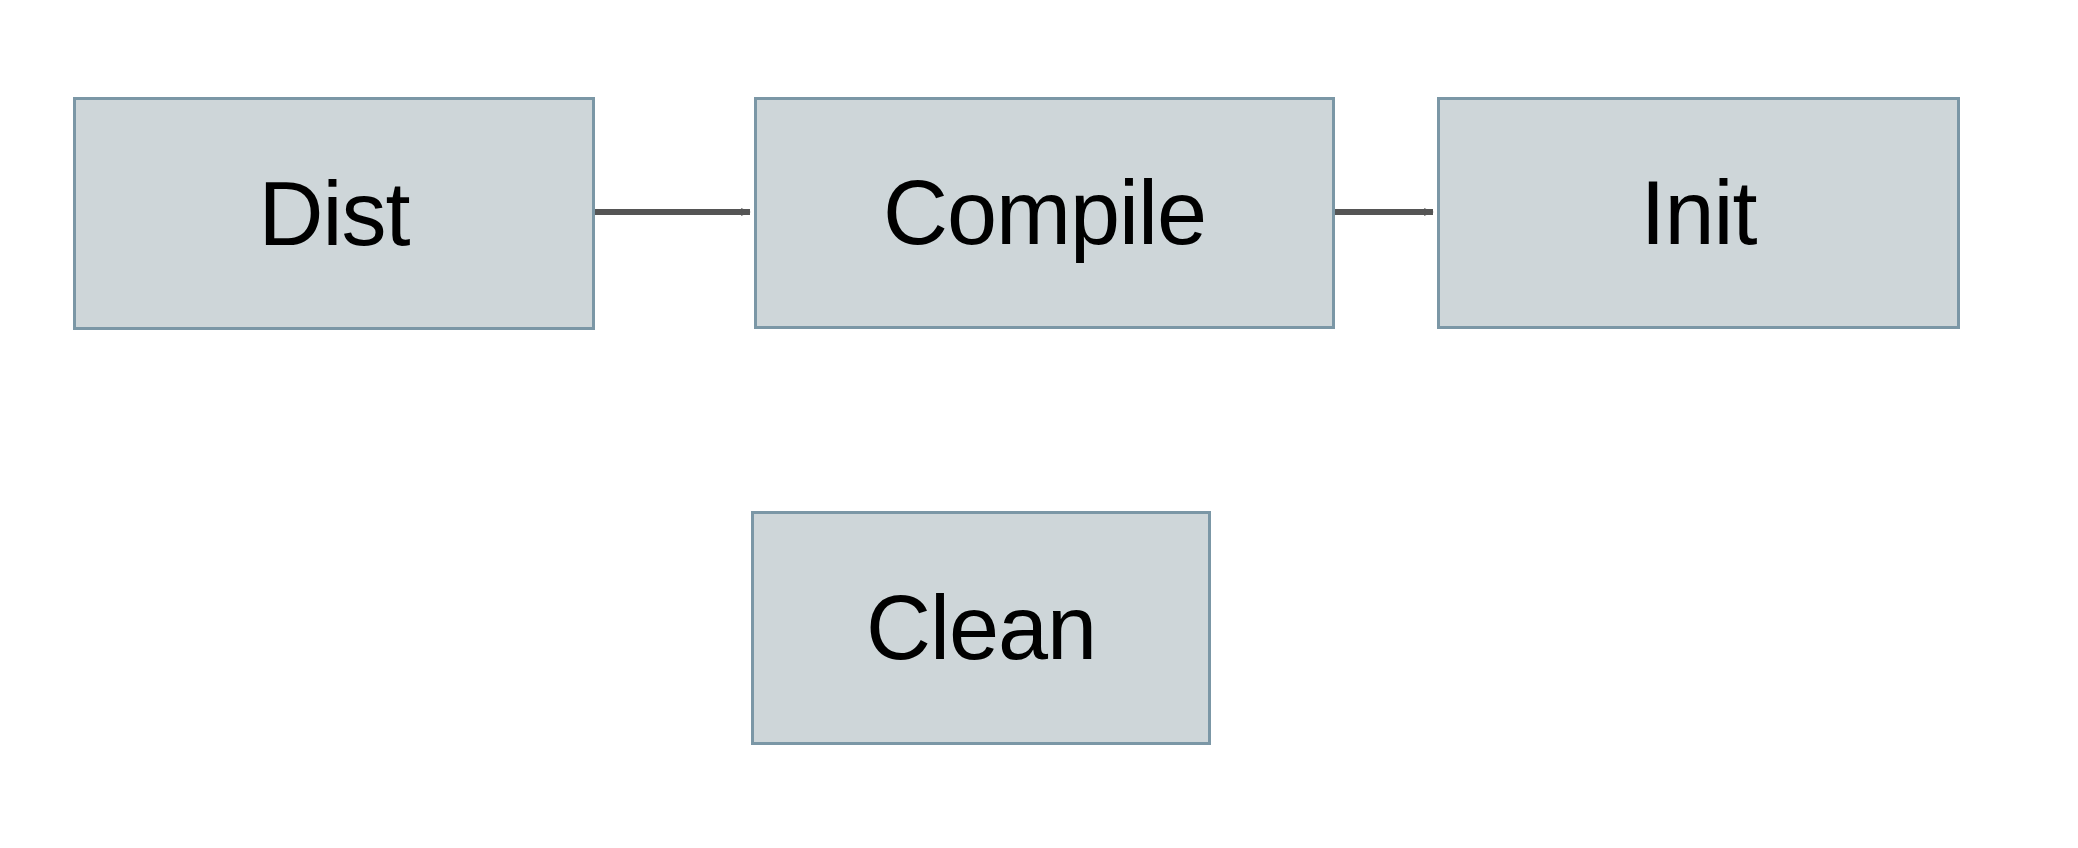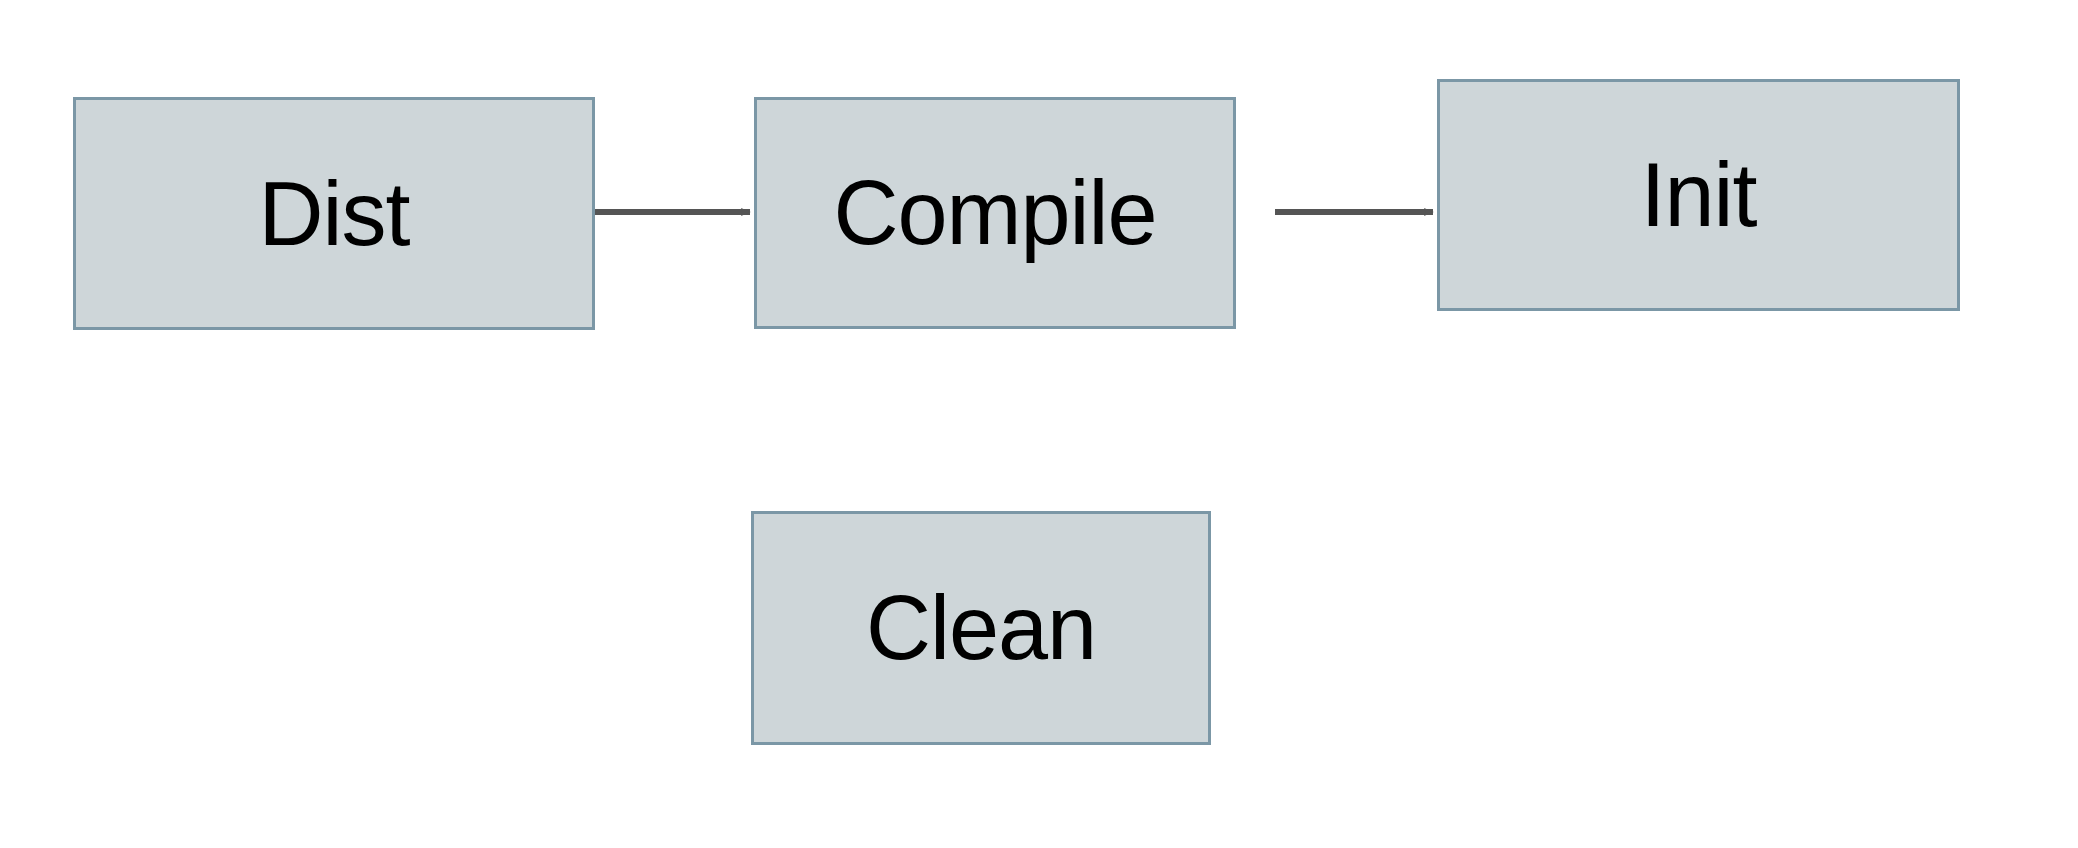--- a/index.html
+++ b/index.html
@@ -40,22 +40,22 @@
   .edge-layer {
     position: absolute;
     left: 0;
     top: 0;
     width: 2078px;
     height: 848px;
     pointer-events: none;
   }
   
   #node-dist    { left: 73px;   top: 97px;  width: 522px; height: 233px; }
-  #node-compile { left: 754px;  top: 97px;  width: 482px; height: 232px; }
-  #node-init    { left: 1437px; top: 79px;  width: 523px; height: 232px; }
+  #node-compile { left: 754px;  top: 97px;  width: 581px; height: 232px; }
+  #node-init    { left: 1437px; top: 97px;  width: 523px; height: 232px; }
   #node-clean   { left: 751px;  top: 511px; width: 460px; height: 234px; }
 </style>
 </head>
 <body>
 
 <div id="canvas">
 
   <svg class="edge-layer" viewBox="0 0 2078 848" width="2078" height="848" xmlns="http://www.w3.org/2000/svg">
     <defs>
       <marker id="arrowhead" markerWidth="10" markerHeight="8" refX="9.2" refY="4" orient="auto" markerUnits="userSpaceOnUse">

